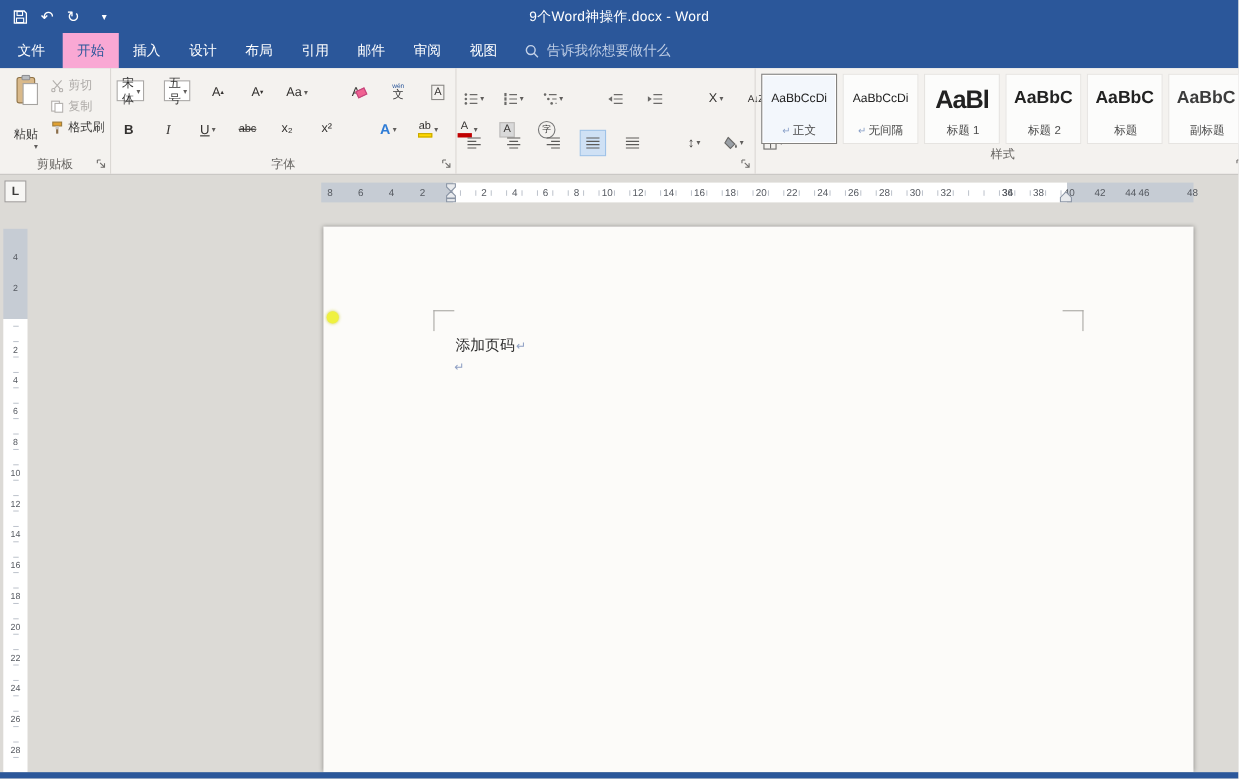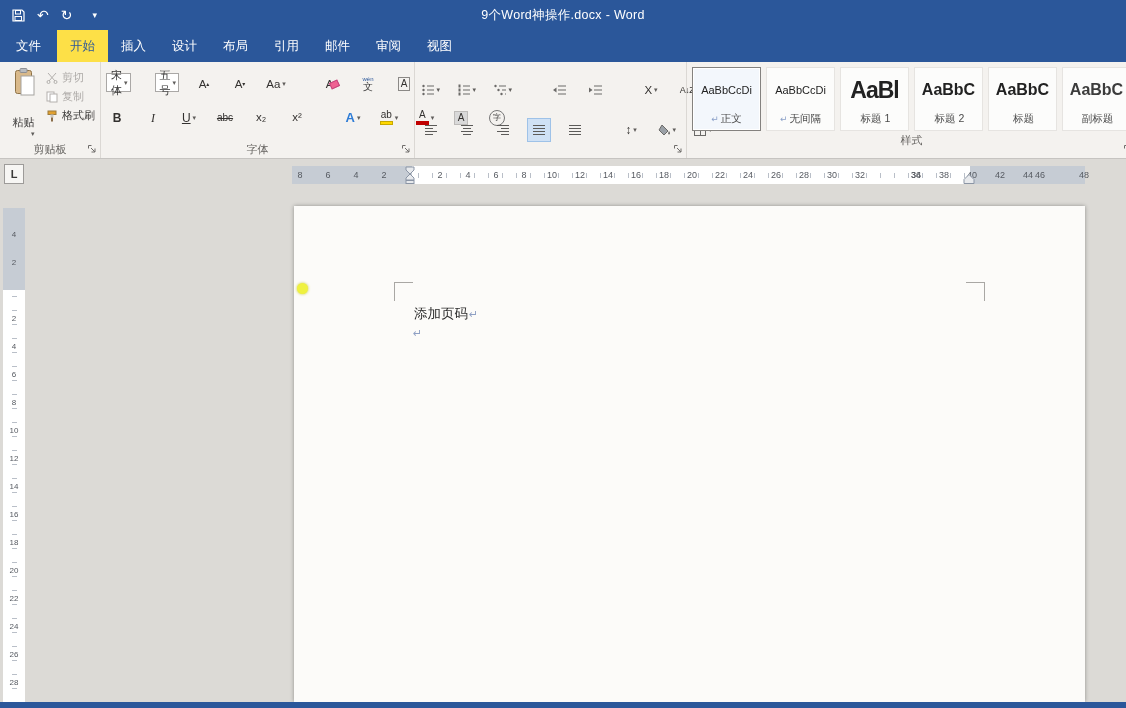--- a/index.html
+++ b/index.html
@@ -13,21 +13,21 @@
   .qbtn{display:flex;align-items:center;justify-content:center;color:#fff;font-size:14px;line-height:1}
   .qat-more{font-size:9px;margin-left:8px}
   .wtitle{position:absolute;left:0;right:0;top:0;height:30px;display:flex;align-items:center;justify-content:center;
           font-size:12.5px;color:#fff;letter-spacing:.3px}
 
   
   .tabrow{position:absolute;left:0;top:30px;width:100%;height:32px;background:#2b579a;display:flex;align-items:stretch;color:#fff}
   .file-tab{padding:0 16px;display:flex;align-items:center;font-size:12.5px;background:#2b579a}
   .rtabs{display:flex;align-items:stretch}
   .rtab{padding:0 13px;display:flex;align-items:center;font-size:12.5px}
-  .rtab.active{background:#fde047;color:#2b579a}
+  .rtab.active{background:#f9a8d4;color:#2b579a}
   .ribbon-search{display:flex;align-items:center;gap:7px;margin-left:12px;font-size:12.5px;color:#bdccе4;color:#bdcce4}
 
   
   .ribbon{position:absolute;left:0;top:62px;width:100%;height:97px;background:#f4f2ef;
           border-bottom:1px solid #c6c4c1;display:flex;box-sizing:border-box}
   .rgroup{position:relative;display:flex;flex-direction:column;border-right:1px solid #dbd8d4;box-sizing:border-box}
   .rgroup-body{flex:1;display:flex;padding:3px 3px 0}
   .rgroup-footer{height:18px;display:flex;align-items:center;justify-content:center;font-size:11px;color:#666461}
   .launcher{position:absolute;right:3px;bottom:4px;width:10px;height:10px}
 
@@ -41,21 +41,21 @@
   .mini-btn{display:flex;align-items:center;gap:4px;font-size:11px;height:19px;padding:0 2px;color:#3b3a39;white-space:nowrap}
   .mini-btn.disabled{color:#aeaba8}
 
   
   .g-font{width:314px}
   .g-para{width:272px}
   .col-body{flex-direction:column;justify-content:space-evenly}
   .frow{display:flex;align-items:flex-start;height:25px;gap:14px;padding:0 2px}
   .combo{display:flex;align-items:center;justify-content:space-between;background:#fff;border:1px solid #aaa8a6;
          height:19px;font-size:11px;color:#333;padding:0 2px 0 4px;box-sizing:border-box}
-  .combo.name{width:80px}.combo.size{width:44px;margin-left:10px}
+  .combo.name{width:80px}.combo.size{width:44px;margin-left:4px}
   .arr{font-size:7px;color:#5f5d5b;margin-left:2px}
   .ibtn{position:relative;height:22px;min-width:18px;padding:0 2px;display:flex;align-items:center;justify-content:center;
         font-size:11.5px;color:#33312f}
   .ibtn.active{background:#cfe1f5;outline:1px solid #9ec2e8}
   .vsep{width:1px;height:19px;background:#d6d3d0;margin:0 3px}
   .gl{line-height:1}
   .gl-b{font-weight:bold;font-size:12px}
   .gl-i{font-style:italic;font-family:"Liberation Serif",serif;font-size:12px}
   .gl-u{text-decoration:underline;font-size:12px}
   .gl-strike{text-decoration:line-through;font-size:10px}
@@ -193,20 +193,27 @@
         </div>
 
         <div class="rtab">
           <span>审阅</span>
         </div>
 
         <div class="rtab">
           <span>视图</span>
         </div>
       </div>
+    <div class="ribbon-search">
+      <svg width="13" height="13">
+        <circle cx="5.5" cy="5.5" r="4" fill="none" stroke="#c3d1e8" stroke-width="1.3"></circle>
+        <path d="M8.5 8.5 L12 12" stroke="#c3d1e8" stroke-width="1.3"></path>
+      </svg>
+      <span>告诉我你想要做什么</span>
+    </div>
   </div>
 
   <div class="ribbon">
 
     <div class="rgroup g-clipboard">
       <div class="rgroup-body">
         <div class="paste-btn">
           <svg width="22" height="28">
             <rect x="2.5" y="2.5" width="16" height="23" rx="2" fill="#d9b98a" stroke="#8f7347"></rect>
             <rect x="7" y="0.5" width="7" height="4" rx="1" fill="#b9bcc0" stroke="#8f9094"></rect>

